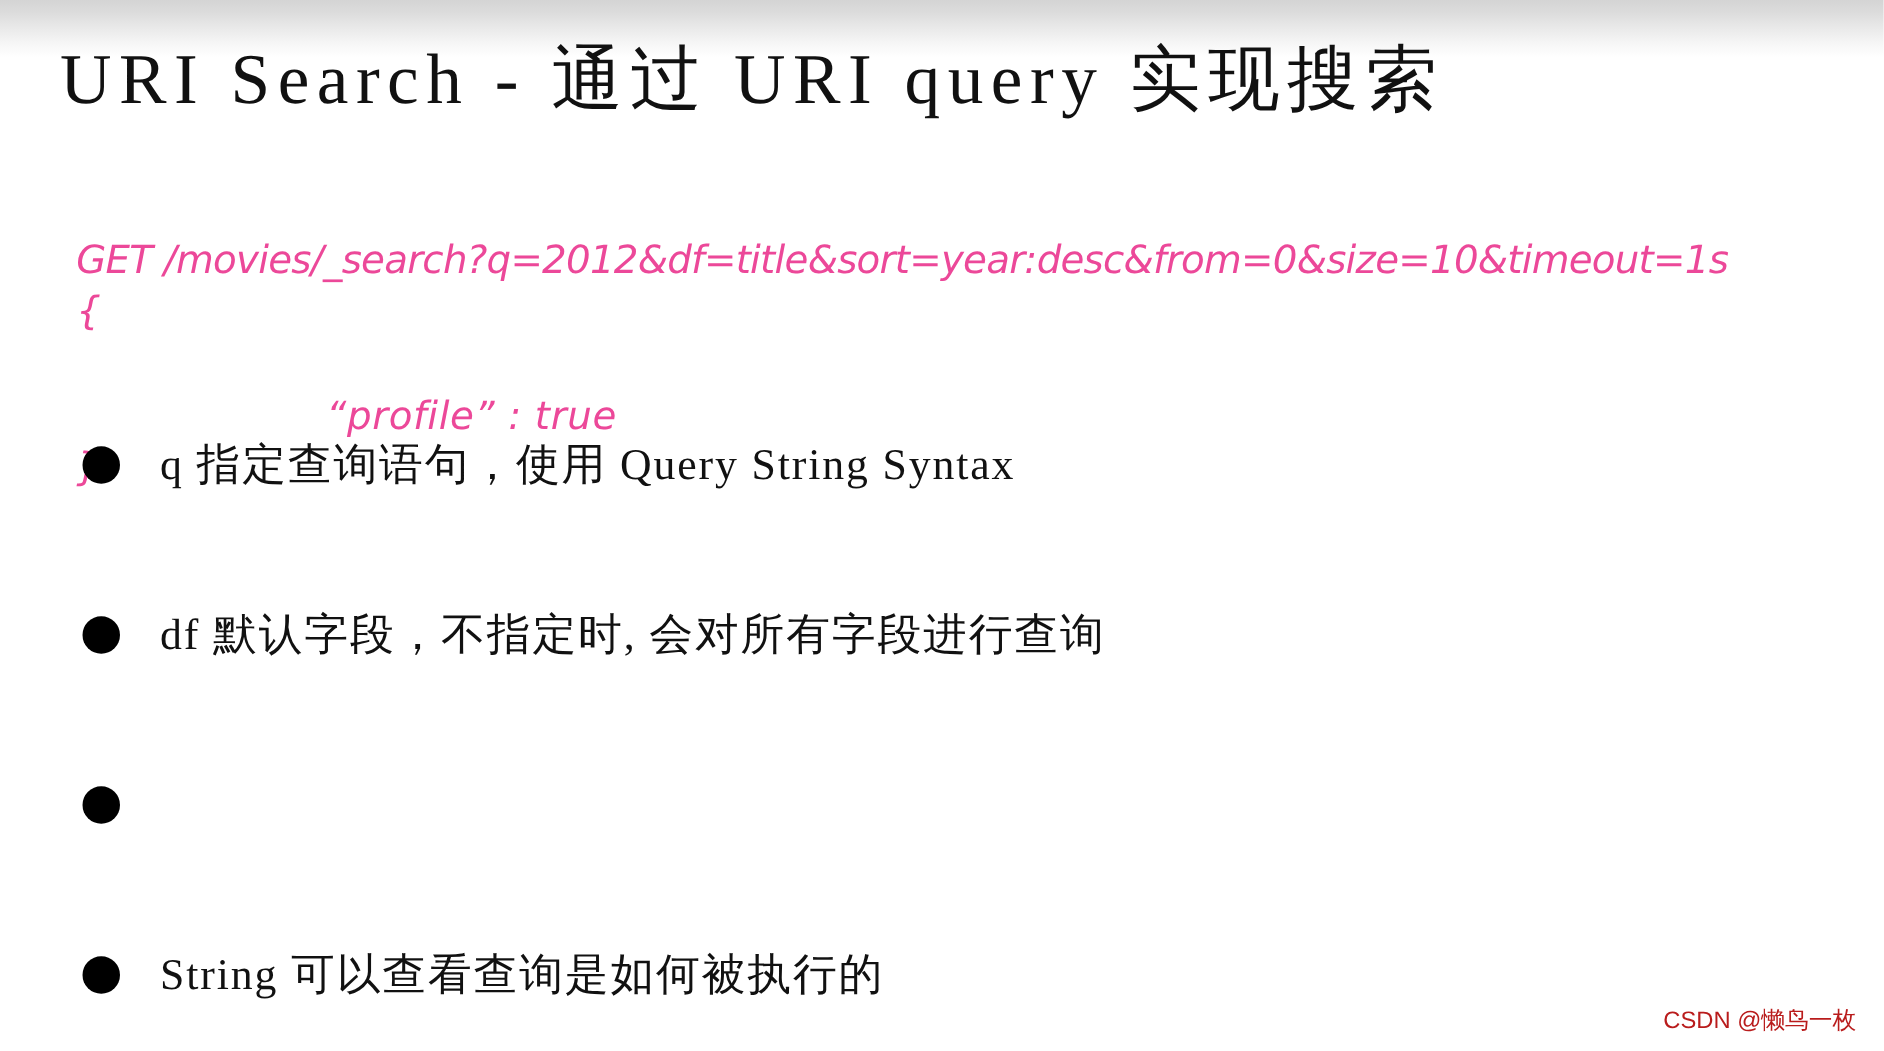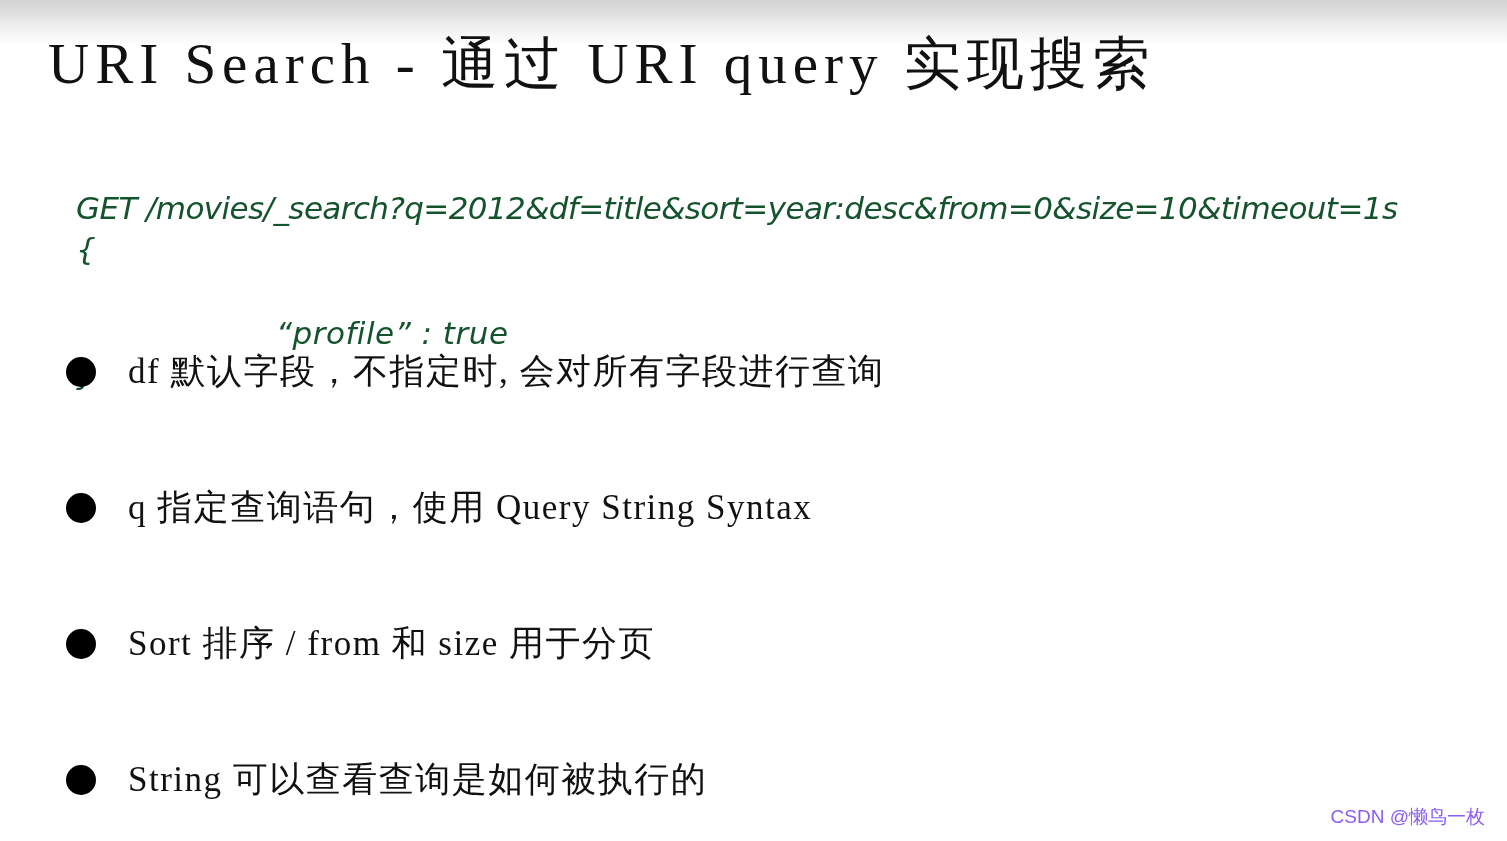--- a/index.html
+++ b/index.html
@@ -46,28 +46,28 @@
     font-size: 57px;
     line-height: 72px;
     color: #111111;
     letter-spacing: 6px;
     white-space: nowrap;
   }
 
   
   .code-block {
     position: absolute;
-    left: 76px;
+    left: 61px;
     top: 188px;
     width: 1420px;
     font-family: "DejaVu Sans", "Liberation Sans", sans-serif;
     font-style: italic;
     font-size: 31px;
     line-height: 41px;
-    color: #14532d;
+    color: #ec4899;
     letter-spacing: -0.6px;
     white-space: nowrap;
   }
   .code-line {
     display: block;
     height: 41px;
   }
   .code-line.indent {
     padding-left: 200px;
     letter-spacing: 0.5px;
@@ -107,21 +107,21 @@
   }
 
   
   .watermark {
     position: absolute;
     right: 22px;
     bottom: 12px;
     font-family: "Liberation Sans", "DejaVu Sans", sans-serif;
     font-size: 19px;
     line-height: 24px;
-    color: #8b5cf6;
+    color: #b91c1c;
     white-space: nowrap;
   }
 </style>
 </head>
 <body>
 
 <div class="slide">
 
   <div class="top-gradient"></div>
 
@@ -131,31 +131,30 @@
     <span class="code-line">GET /movies/_search?q=2012&amp;df=title&amp;sort=year:desc&amp;from=0&amp;size=10&amp;timeout=1s</span>
     <span class="code-line">{</span>
     <span class="code-line indent">“profile” : true</span>
     <span class="code-line">}</span>
   </div>
 
   <div class="bullets">
 
     <div class="bullet-row">
       <span class="bullet-dot"></span>
+      <span class="bullet-text">q 指定查询语句，使用 Query String Syntax</span>
+    </div>
+
+    <div class="bullet-row">
+      <span class="bullet-dot"></span>
       <span class="bullet-text">df 默认字段，不指定时, 会对所有字段进行查询</span>
     </div>
 
     <div class="bullet-row">
       <span class="bullet-dot"></span>
-      <span class="bullet-text">q 指定查询语句，使用 Query String Syntax</span>
-    </div>
-
-    <div class="bullet-row">
-      <span class="bullet-dot"></span>
-      <span class="bullet-text">Sort 排序 / from 和 size 用于分页</span>
     </div>
 
     <div class="bullet-row">
       <span class="bullet-dot"></span>
       <span class="bullet-text">String 可以查看查询是如何被执行的</span>
     </div>
 
   </div>
 
   <div class="watermark">CSDN @懒鸟一枚</div>

